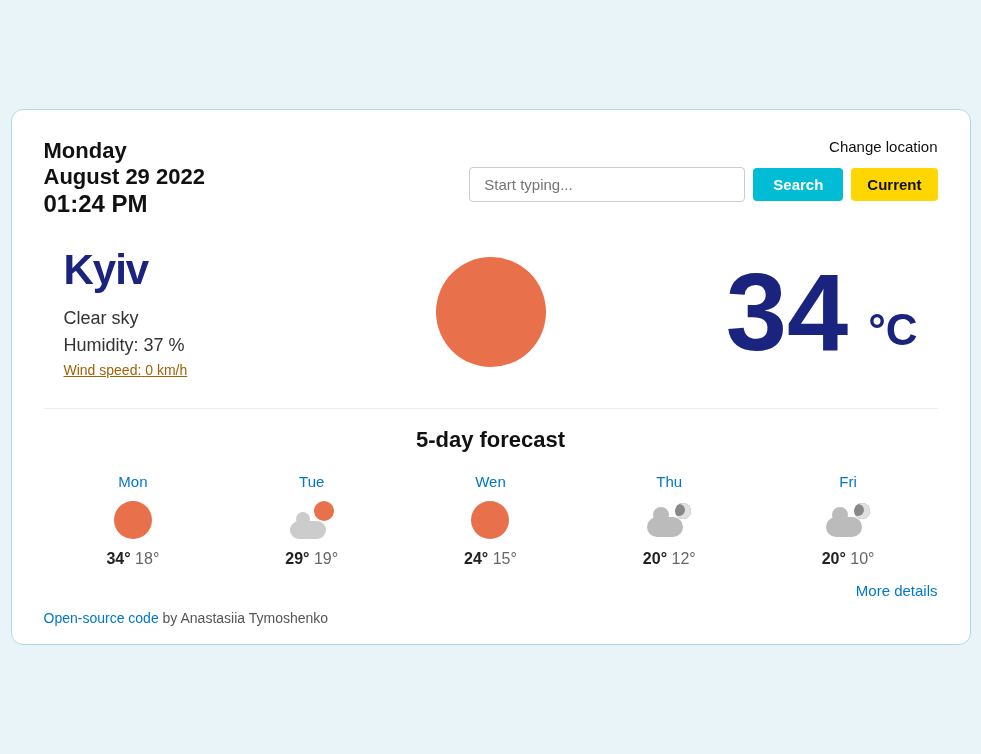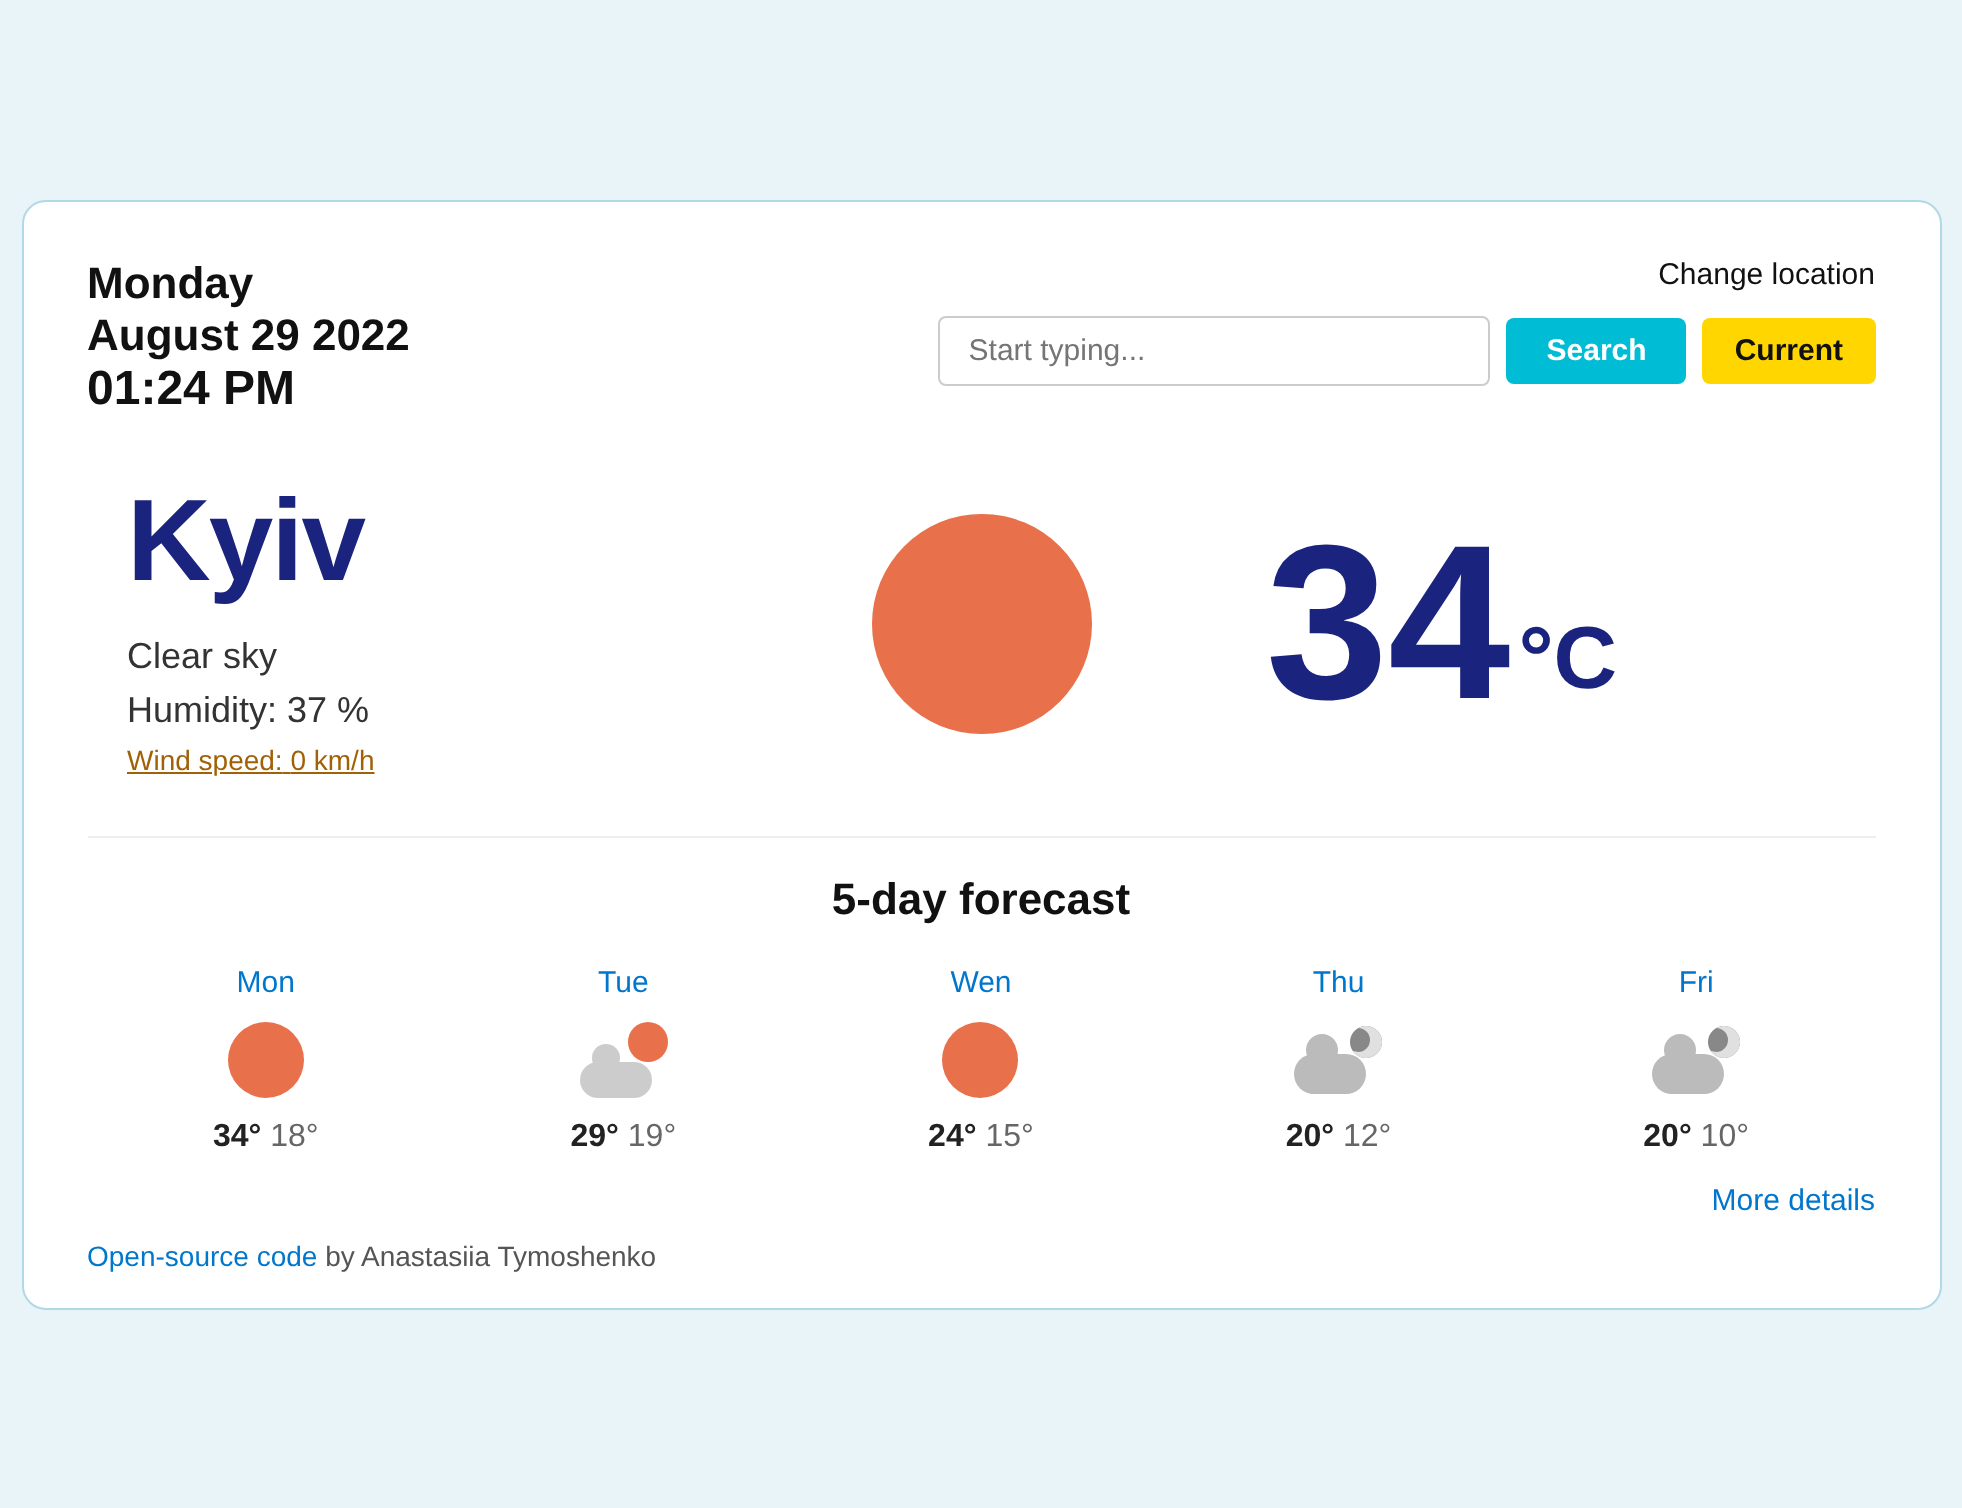--- a/index.html
+++ b/index.html
@@ -90,21 +90,21 @@
     .weather-main {
       display: flex;
       align-items: center;
       justify-content: space-between;
       padding: 10px 20px 30px 20px;
     }
     .weather-left {
       flex: 1;
     }
     .city-name {
-      font-size: 58px;
+      font-size: 42px;
       font-weight: 900;
       color: #1a237e;
       letter-spacing: -1px;
       margin-bottom: 14px;
     }
     .weather-desc {
       font-size: 18px;
       color: #333;
       margin-bottom: 6px;
     }
@@ -126,22 +126,23 @@
     }
     .sun-circle {
       width: 110px;
       height: 110px;
       border-radius: 50%;
       background: #e8704a;
     }
     .weather-temp {
       flex: 1;
       display: flex;
-      align-items: center;
-      gap: 4px;
+      justify-content: flex-end;
+      align-items: center;
+      gap: 20px;
     }
     .temp-number {
       font-size: 110px;
       font-weight: 900;
       color: #1a237e;
       line-height: 1;
     }
     .temp-unit {
       font-size: 44px;
       font-weight: 700;

